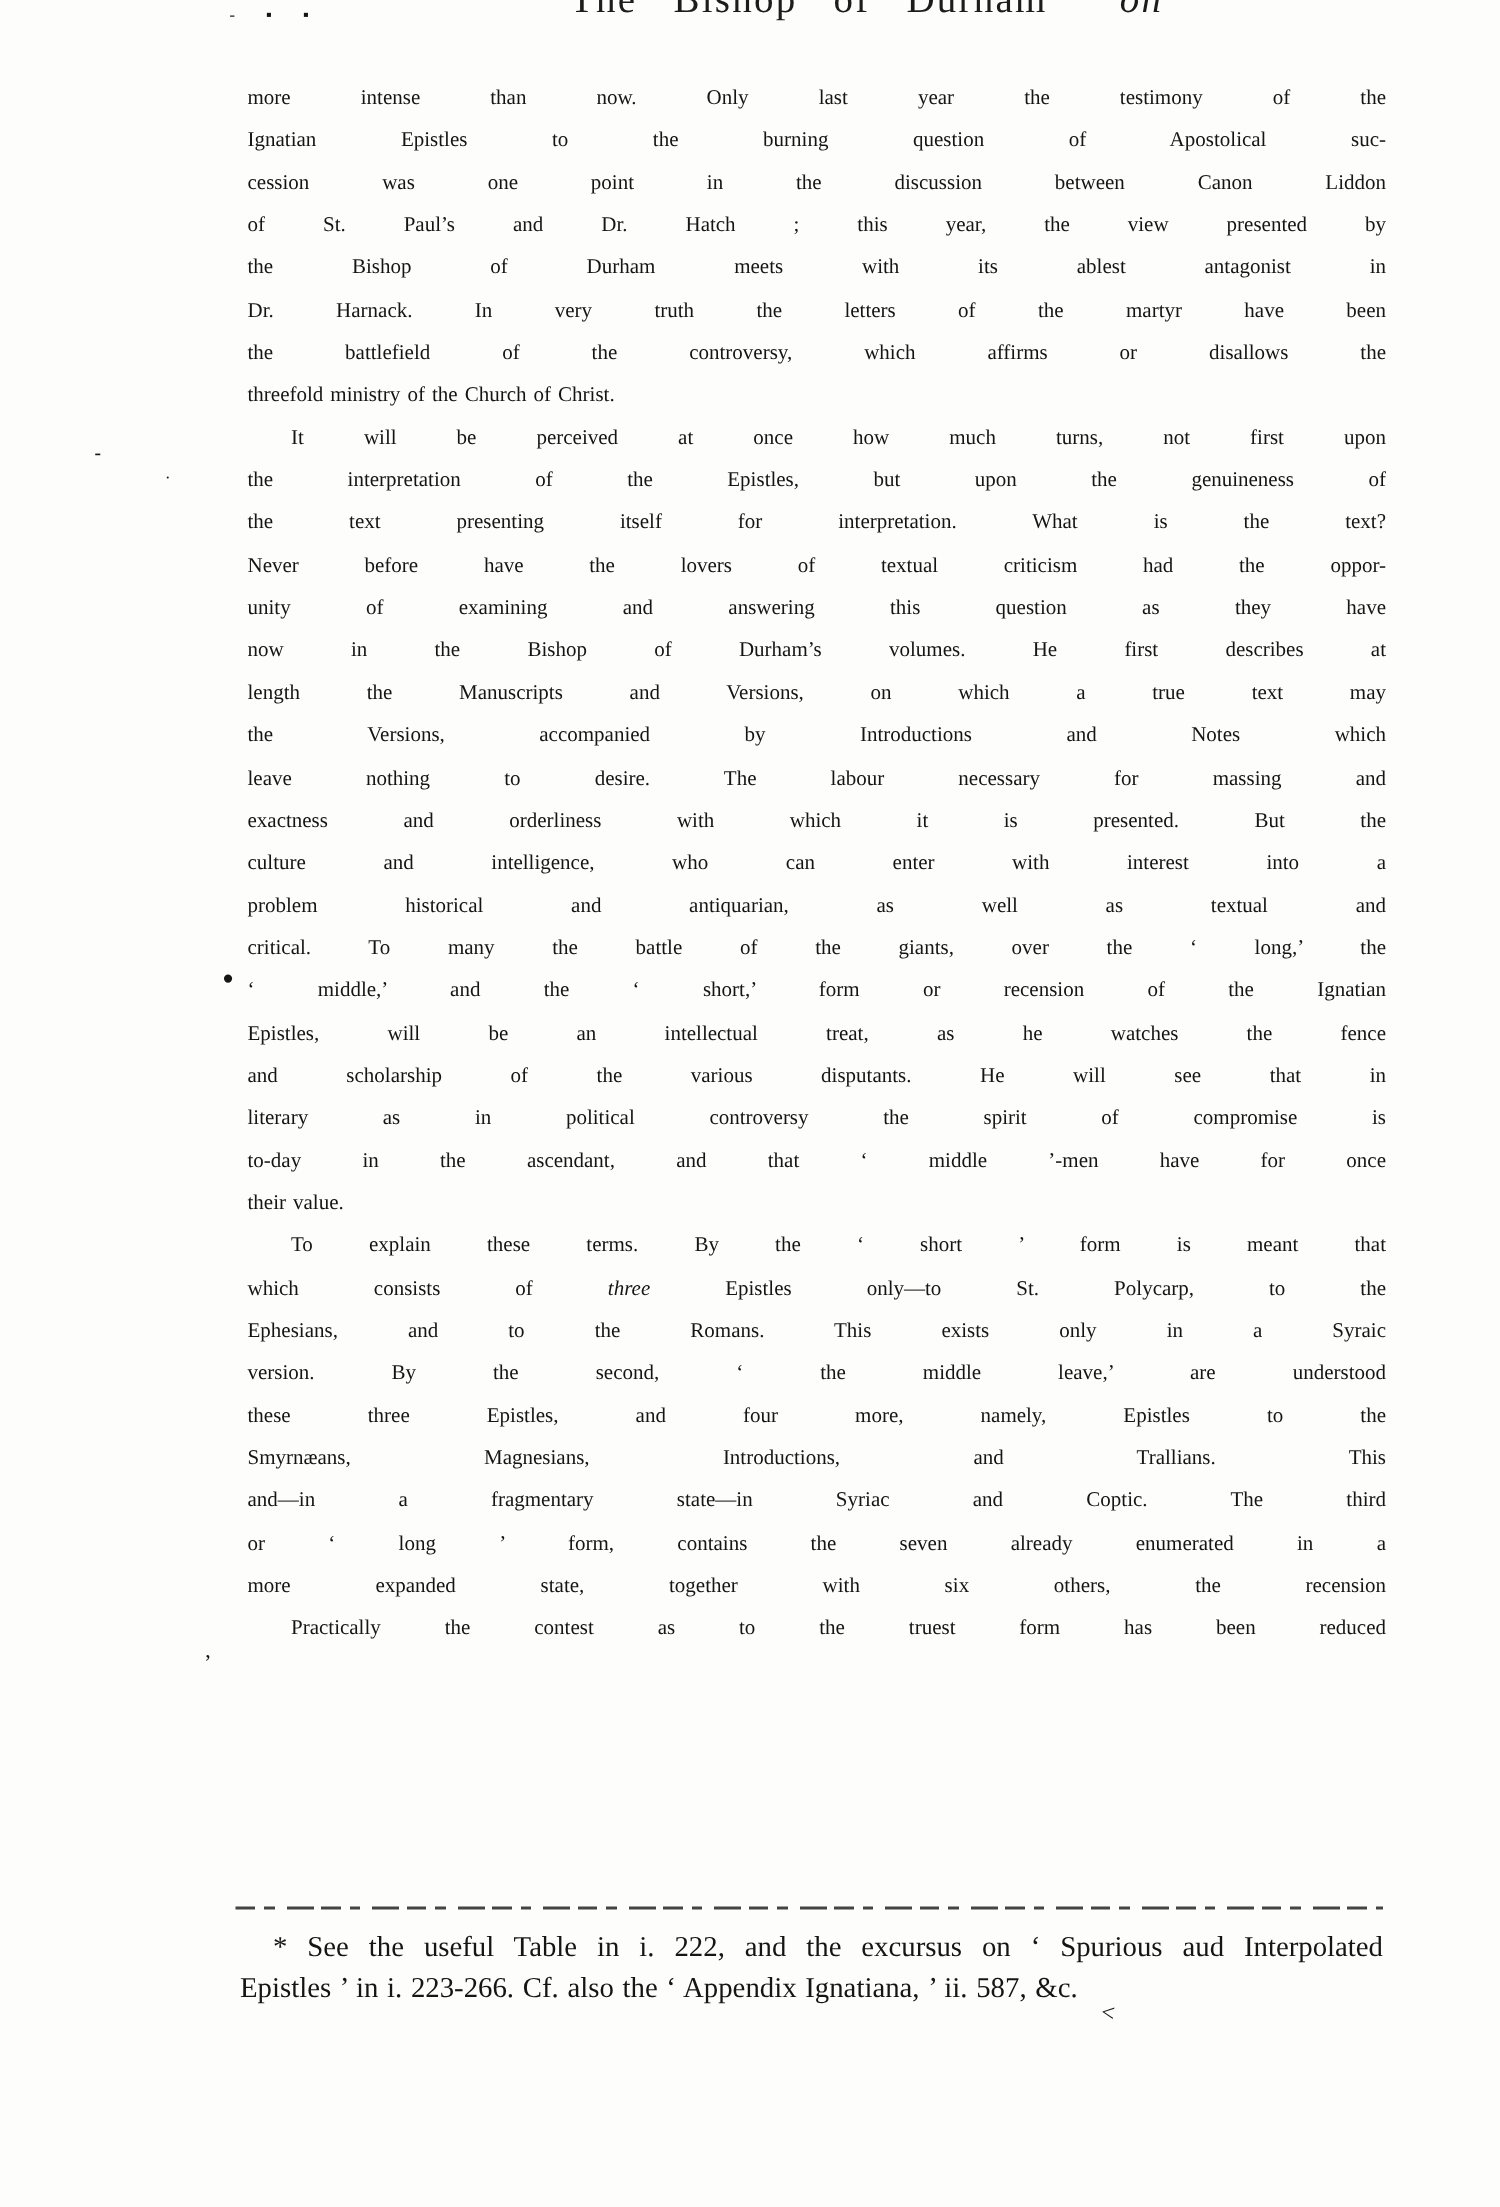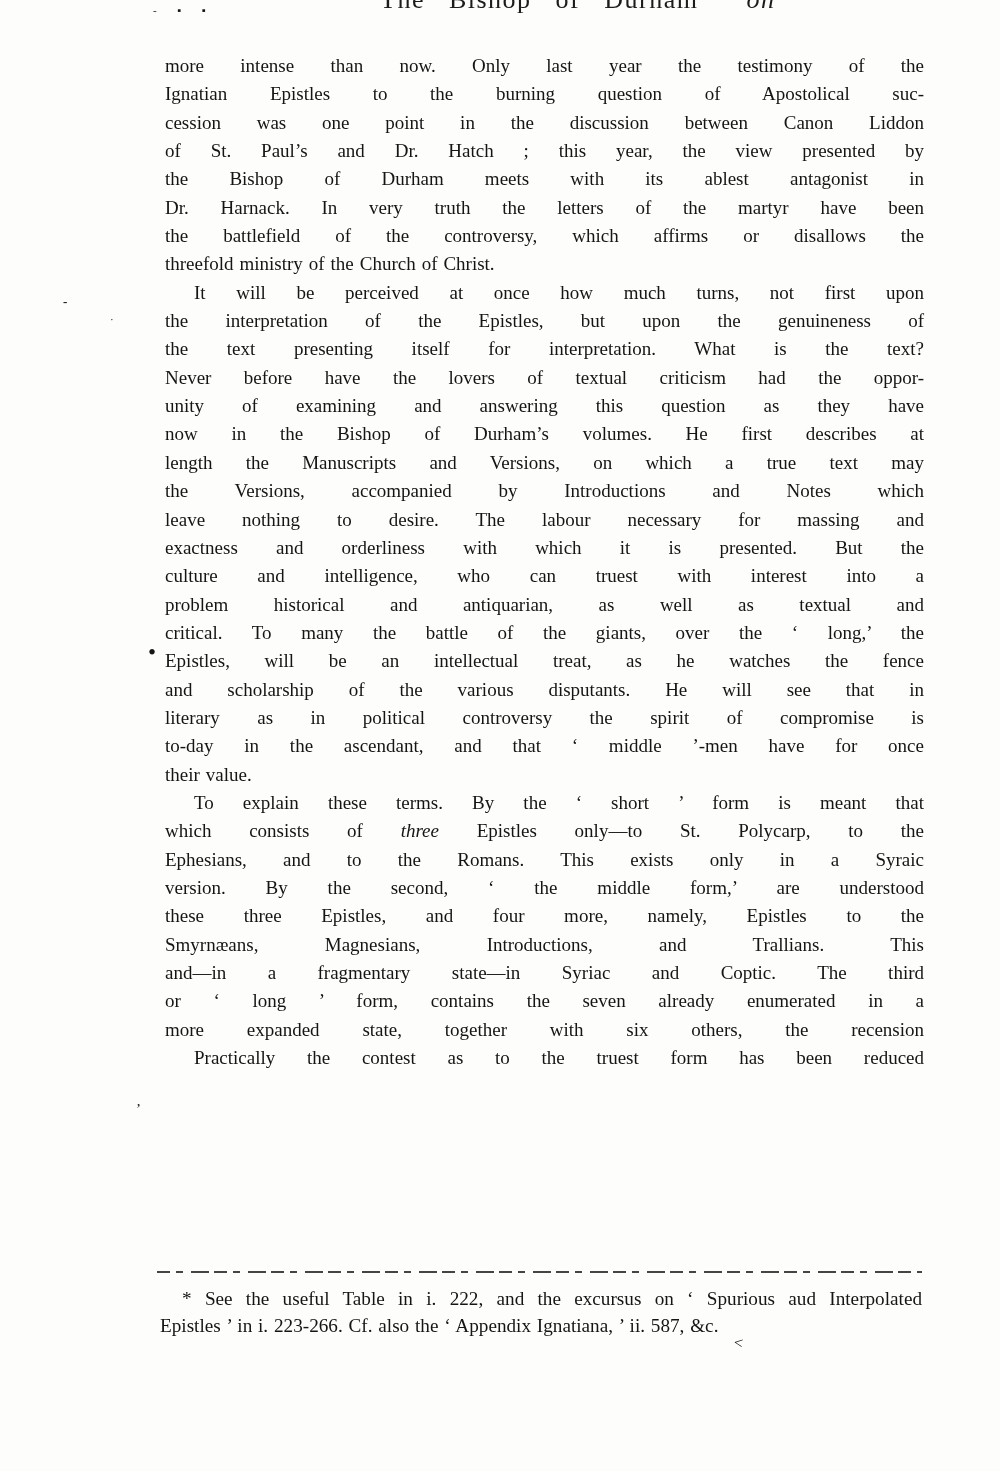--- a/index.html
+++ b/index.html
@@ -24,21 +24,21 @@
   }
   .header-inner .it { font-style:italic; }
   .pageno {
     position:absolute; top:4px; left:153px;
     font-size:11px; letter-spacing:9px; color:#141414; white-space:nowrap;
   }
 
   
   .body-block {
     position:absolute; left:165px; top:52px; width:759px;
-    font-size:19px; line-height:28.35px;
+    font-size:14px; line-height:28.35px;
     word-spacing:1.2px;
   }
   .line { text-align:justify; text-align-last:justify; }
   .line.last { text-align-last:left; }
   .line.indent { text-indent:29px; }
   .line i { font-style:italic; }
 
   
   .fnrule {
     position:absolute; left:157px; top:1271px; width:765px; height:2.4px;
@@ -87,34 +87,35 @@
       <div class="line indent">It will be perceived at once how much turns, not first upon</div>
       <div class="line">the interpretation of the Epistles, but upon the genuineness of</div>
       <div class="line">the text presenting itself for interpretation.  What is the text?</div>
       <div class="line">Never before have the lovers of textual criticism had the oppor-</div>
       <div class="line">unity of examining and answering this question as they have</div>
       <div class="line">now in the Bishop of Durham’s volumes.  He first describes at</div>
       <div class="line">length the Manuscripts and Versions, on which a true text may</div>
       <div class="line">the Versions, accompanied by Introductions and Notes which</div>
       <div class="line">leave nothing to desire.  The labour necessary for massing and</div>
       <div class="line">exactness and orderliness with which it is presented.  But the</div>
-      <div class="line">culture and intelligence, who can truest with interest into a</div>
+      <div class="line">culture and intelligence, who can enter with interest into a</div>
       <div class="line">problem historical and antiquarian, as well as textual and</div>
       <div class="line">critical.  To many the battle of the giants, over the ‘ long,’ the</div>
+      <div class="line">‘ middle,’ and the ‘ short,’ form or recension of the Ignatian</div>
       <div class="line">Epistles, will be an intellectual treat, as he watches the fence</div>
       <div class="line">and scholarship of the various disputants.  He will see that in</div>
       <div class="line">literary as in political controversy the spirit of compromise is</div>
       <div class="line">to-day in the ascendant, and that ‘ middle ’-men have for once</div>
       <div class="line last">their value.</div>
     </div>
     <div>
       <div class="line indent">To explain these terms.  By the ‘ short ’ form is meant that</div>
       <div class="line">which consists of <i>three</i> Epistles only—to St. Polycarp, to the</div>
       <div class="line">Ephesians, and to the Romans.  This exists only in a Syraic</div>
-      <div class="line">version.  By the second, ‘ the middle form,’ are understood</div>
+      <div class="line">version.  By the second, ‘ the middle leave,’ are understood</div>
       <div class="line">these three Epistles, and four more, namely, Epistles to the</div>
       <div class="line">Smyrnæans, Magnesians, Introductions, and Trallians.  This</div>
       <div class="line">and—in a fragmentary state—in Syriac and Coptic.  The third</div>
       <div class="line">or ‘ long ’ form, contains the seven already enumerated in a</div>
       <div class="line">more expanded state, together with six others, the recension</div>
     </div>
     <div>
       <div class="line indent">Practically the contest as to the truest form has been reduced</div>
     </div>
   </div>

